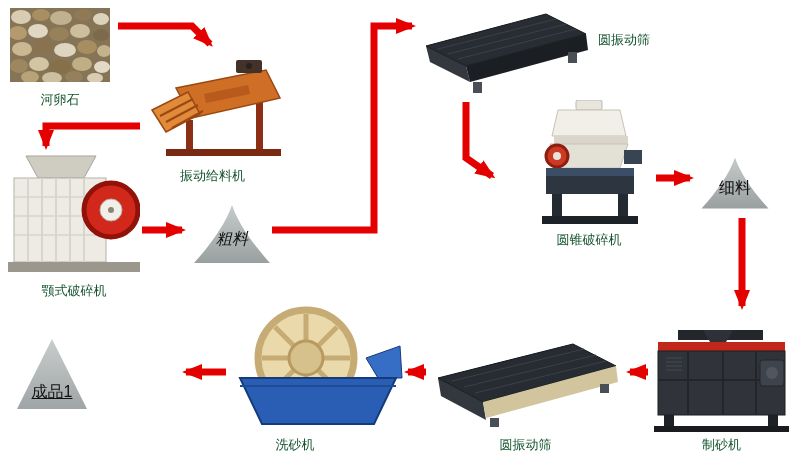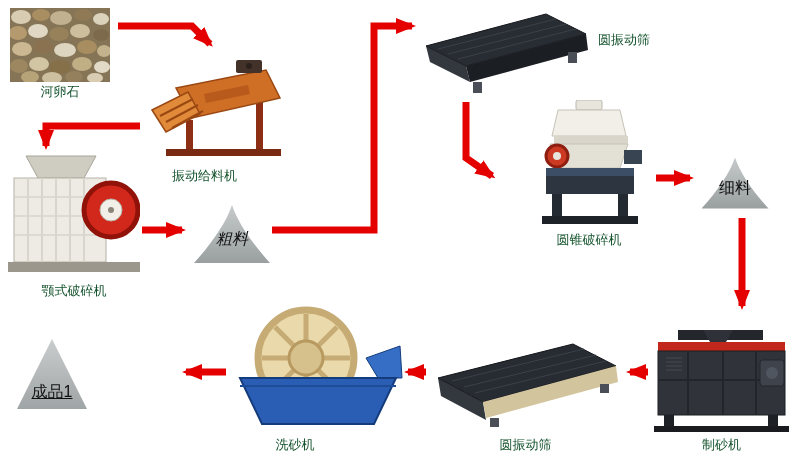--- a/index.html
+++ b/index.html
@@ -195,22 +195,22 @@
           <stop offset="0" stop-color="#c9cdcd"></stop>
             <stop offset="1" stop-color="#9fa4a6"></stop>
         </linearGradient>
       </defs>
       <polygon points="38,3 73,73 3,73" fill="url(#g3)"></polygon>
     </svg>
     <div class="inner-label" style="top:46px;text-decoration:underline;">成品1</div>
   </div>
 
 
-  <div class="flow-label" style="left:10px; top:84px; width:100px;font-family:Liberation Serif, serif;">河卵石</div>
-  <div class="flow-label" style="left:132px; top:168px; width:145px;">振动给料机</div>
+  <div class="flow-label" style="left:10px; top:92px; width:100px;font-family:Liberation Serif, serif;">河卵石</div>
+  <div class="flow-label" style="left:140px; top:168px; width:145px;">振动给料机</div>
   <div class="flow-label" style="left:0px; top:283px; width:148px;">颚式破碎机</div>
   <div class="flow-label" style="left:598px; top:32px; width:80px; text-align:left;">圆振动筛</div>
   <div class="flow-label" style="left:516px; top:232px; width:146px;">圆锥破碎机</div>
   <div class="flow-label" style="left:648px; top:437px; width:147px;">制砂机</div>
   <div class="flow-label" style="left:438px; top:437px; width:175px;">圆振动筛</div>
   <div class="flow-label" style="left:230px; top:437px; width:130px;text-align:center;">洗砂机</div>
 
   <svg class="arrows" width="800" height="465" viewBox="0 0 800 465">
     <defs>
       <marker id="ah" viewBox="0 0 20 16" markerWidth="20" markerHeight="16" refX="16" refY="8" orient="auto" markerUnits="userSpaceOnUse">

